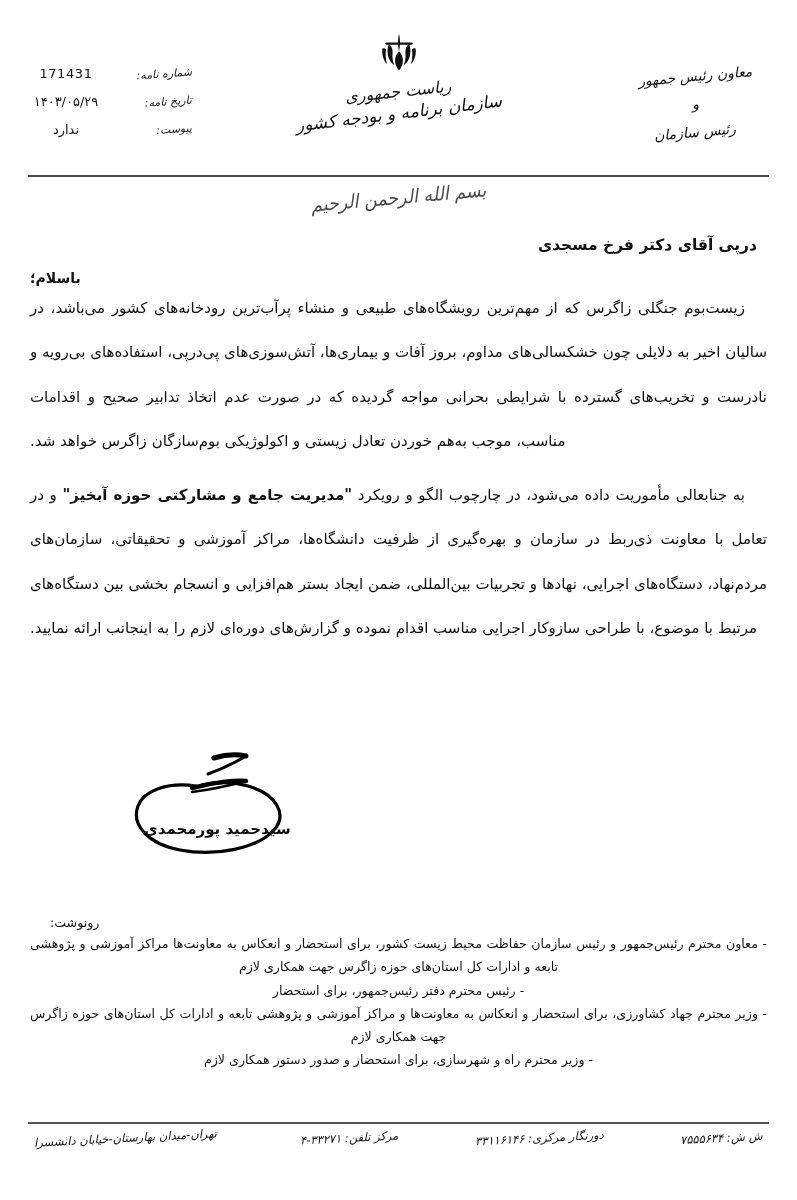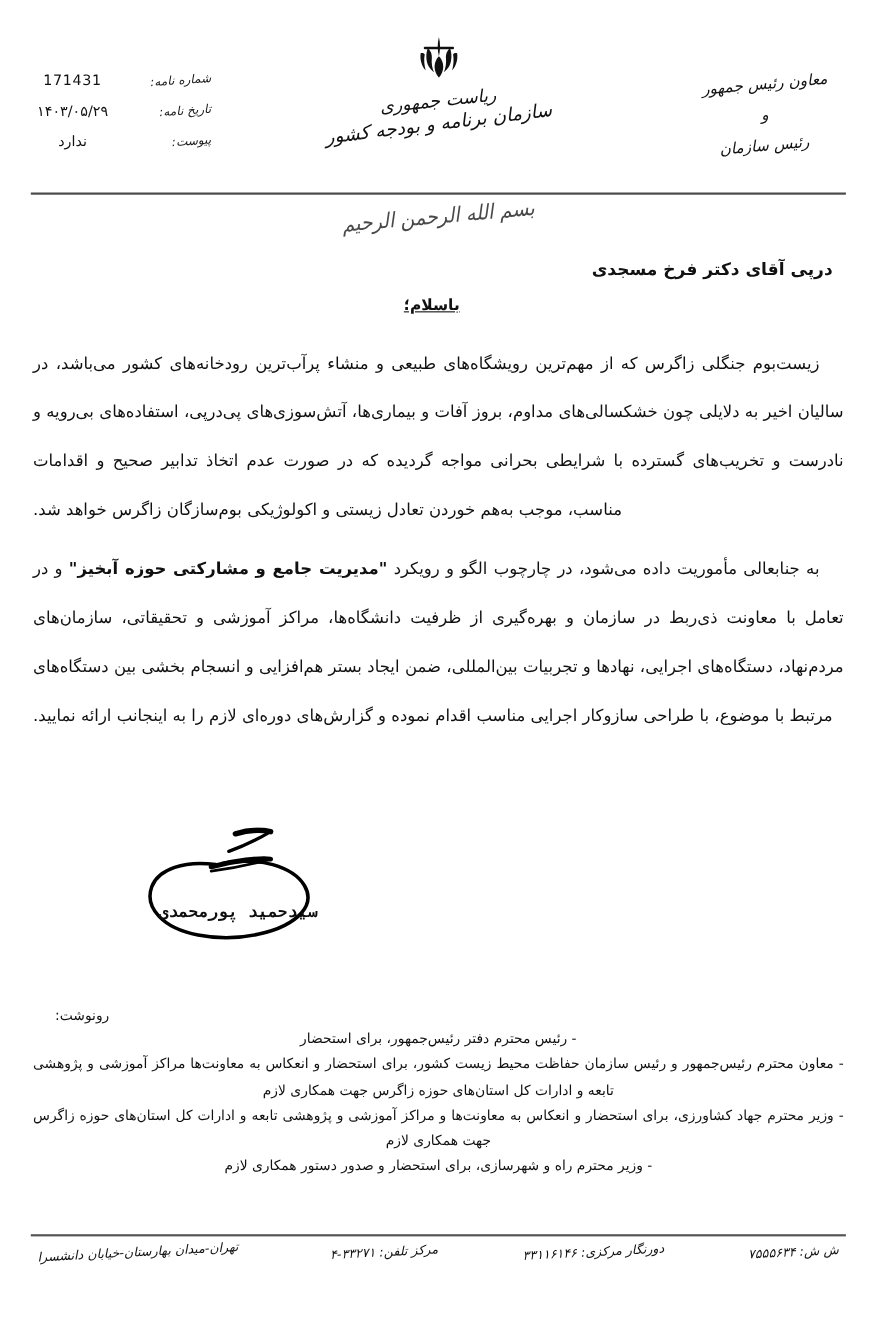--- a/index.html
+++ b/index.html
@@ -151,24 +151,22 @@
   .addressee {
     font-size: 15.5px;
     font-weight: bold;
     text-align: right;
     padding-right: 10px;
     margin-bottom: 16px;
   }
   .greeting {
     font-size: 14px;
     font-weight: bold;
-    text-align: center;
+    text-align: left;
     padding-right: 12px;
-    margin-bottom: 22px;
-    text-decoration: underline;
   }
 
   p.para {
     font-size: 15px;
     line-height: 2.95;
     text-align: justify;
     text-align-last: left;
     margin: 0 0 10px 0;
     text-indent: 22px;
     color: #101010;
@@ -177,21 +175,20 @@
     font-weight: bold;
   }
 
   
   .signature-zone {
     position: absolute;
     top: 752px;
     right: 4px;
     left: 0;
     height: 140px;
-    font-family: Liberation Mono, monospace;
   }
   .sig-wrap {
     position: absolute;
     left: 96px;
     top: 0;
     width: 280px;
     height: 130px;
   }
   .sig-name {
     position: absolute;
@@ -349,22 +346,22 @@
                    C138 30 120 30 106 33" stroke-width="3.2"></path>
         </g>
       </svg>
       <div class="sig-name">سیدحمید پورمحمدی</div>
     </div>
   </div>
 
   <div class="cc-block">
     <div class="cc-title">رونوشت:</div>
     <ul class="cc-list">
+      <li>- معاون محترم رئیس‌جمهور و رئیس سازمان حفاظت محیط زیست کشور، برای استحضار و انعکاس به معاونت‌ها مراکز آموزشی و پژوهشی تابعه و ادارات کل استان‌های حوزه زاگرس جهت همکاری لازم</li>
       <li>- رئیس محترم دفتر رئیس‌جمهور، برای استحضار</li>
-      <li>- معاون محترم رئیس‌جمهور و رئیس سازمان حفاظت محیط زیست کشور، برای استحضار و انعکاس به معاونت‌ها مراکز آموزشی و پژوهشی تابعه و ادارات کل استان‌های حوزه زاگرس جهت همکاری لازم</li>
       <li>- وزیر محترم جهاد کشاورزی، برای استحضار و انعکاس به معاونت‌ها و مراکز آموزشی و پژوهشی تابعه و ادارات کل استان‌های حوزه زاگرس جهت همکاری لازم</li>
       <li>- وزیر محترم راه و شهرسازی، برای استحضار و صدور دستور همکاری لازم</li>
     </ul>
   </div>
 
   <div class="footer-rule"></div>
   <div class="footer">
     <span class="f-item">ش ش: ۷۵۵۵۶۳۴</span>
     <span class="f-item">دورنگار مرکزی: ۳۳۱۱۶۱۴۶</span>
     <span class="f-item">مرکز تلفن: ۳۳۲۷۱-۴</span>

